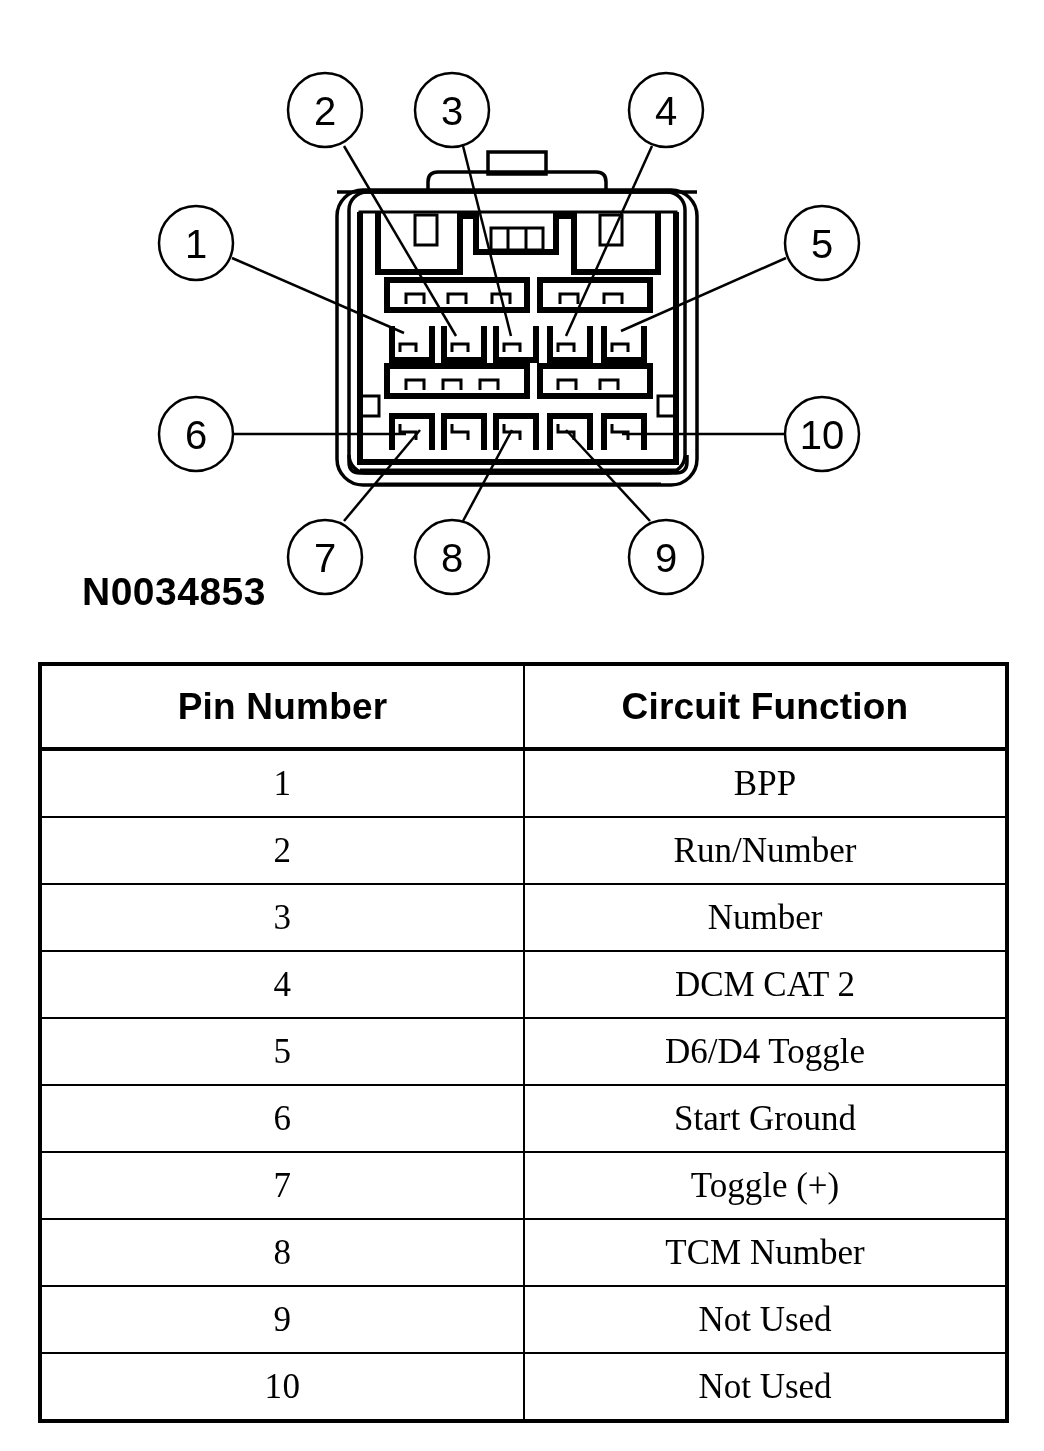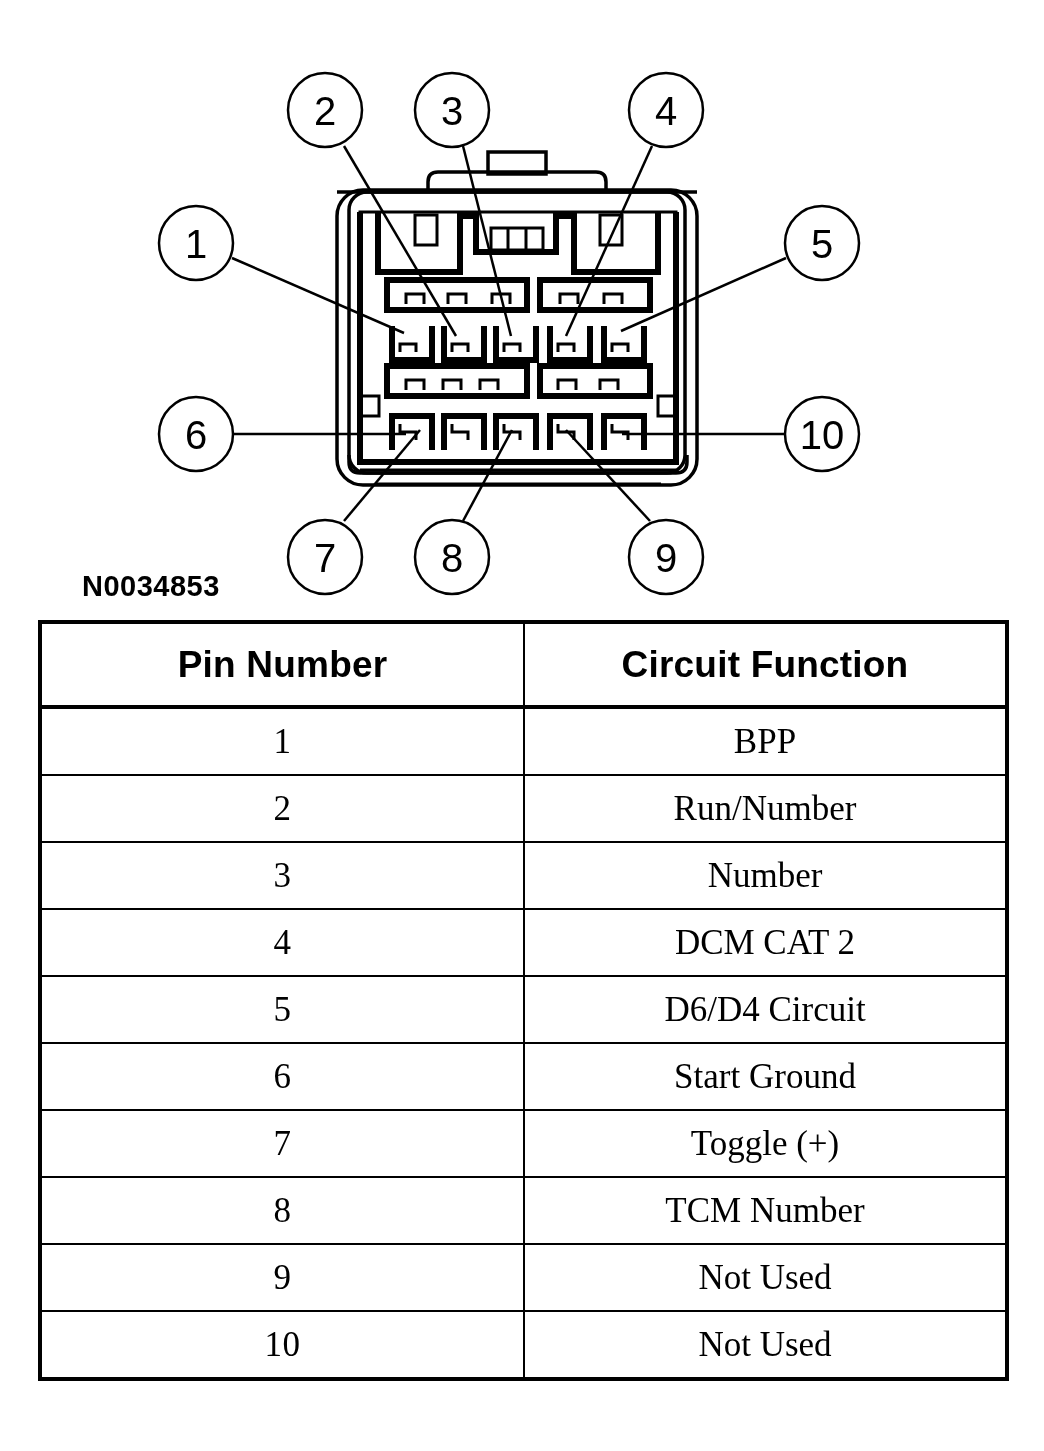--- a/index.html
+++ b/index.html
@@ -41,32 +41,32 @@
     text-anchor: middle;
     dominant-baseline: central;
     fill: #000000;
   }
 
   #figure-id {
     position: absolute;
     left: 82px;
     top: 570px;
     font-family: "Liberation Sans", sans-serif;
-    font-size: 29px;
+    font-size: 39px;
     font-weight: 700;
     letter-spacing: 0.5px;
     color: #000000;
     white-space: nowrap;
   }
 
   
   #pinout-table {
     position: absolute;
     left: 38px;
-    top: 620px;
+    top: 662px;
     width: 967px;
     border-collapse: collapse;
     table-layout: fixed;
     border: 4px solid #000000;
   }
   #pinout-table col.col-pin { width: 484px; }
   #pinout-table col.col-fn  { width: 483px; }
 
   #pinout-table th,
   #pinout-table td {
@@ -290,21 +290,21 @@
       <tr>
         <td class="cell-pin">3</td>
         <td class="cell-fn">Number</td>
       </tr>
       <tr>
         <td class="cell-pin">4</td>
         <td class="cell-fn">DCM CAT 2</td>
       </tr>
       <tr>
         <td class="cell-pin">5</td>
-        <td class="cell-fn">D6/D4 Circuit</td>
+        <td class="cell-fn">D6/D4 Toggle</td>
       </tr>
       <tr>
         <td class="cell-pin">6</td>
         <td class="cell-fn">Start Ground</td>
       </tr>
       <tr>
         <td class="cell-pin">7</td>
         <td class="cell-fn">Toggle (+)</td>
       </tr>
       <tr>

